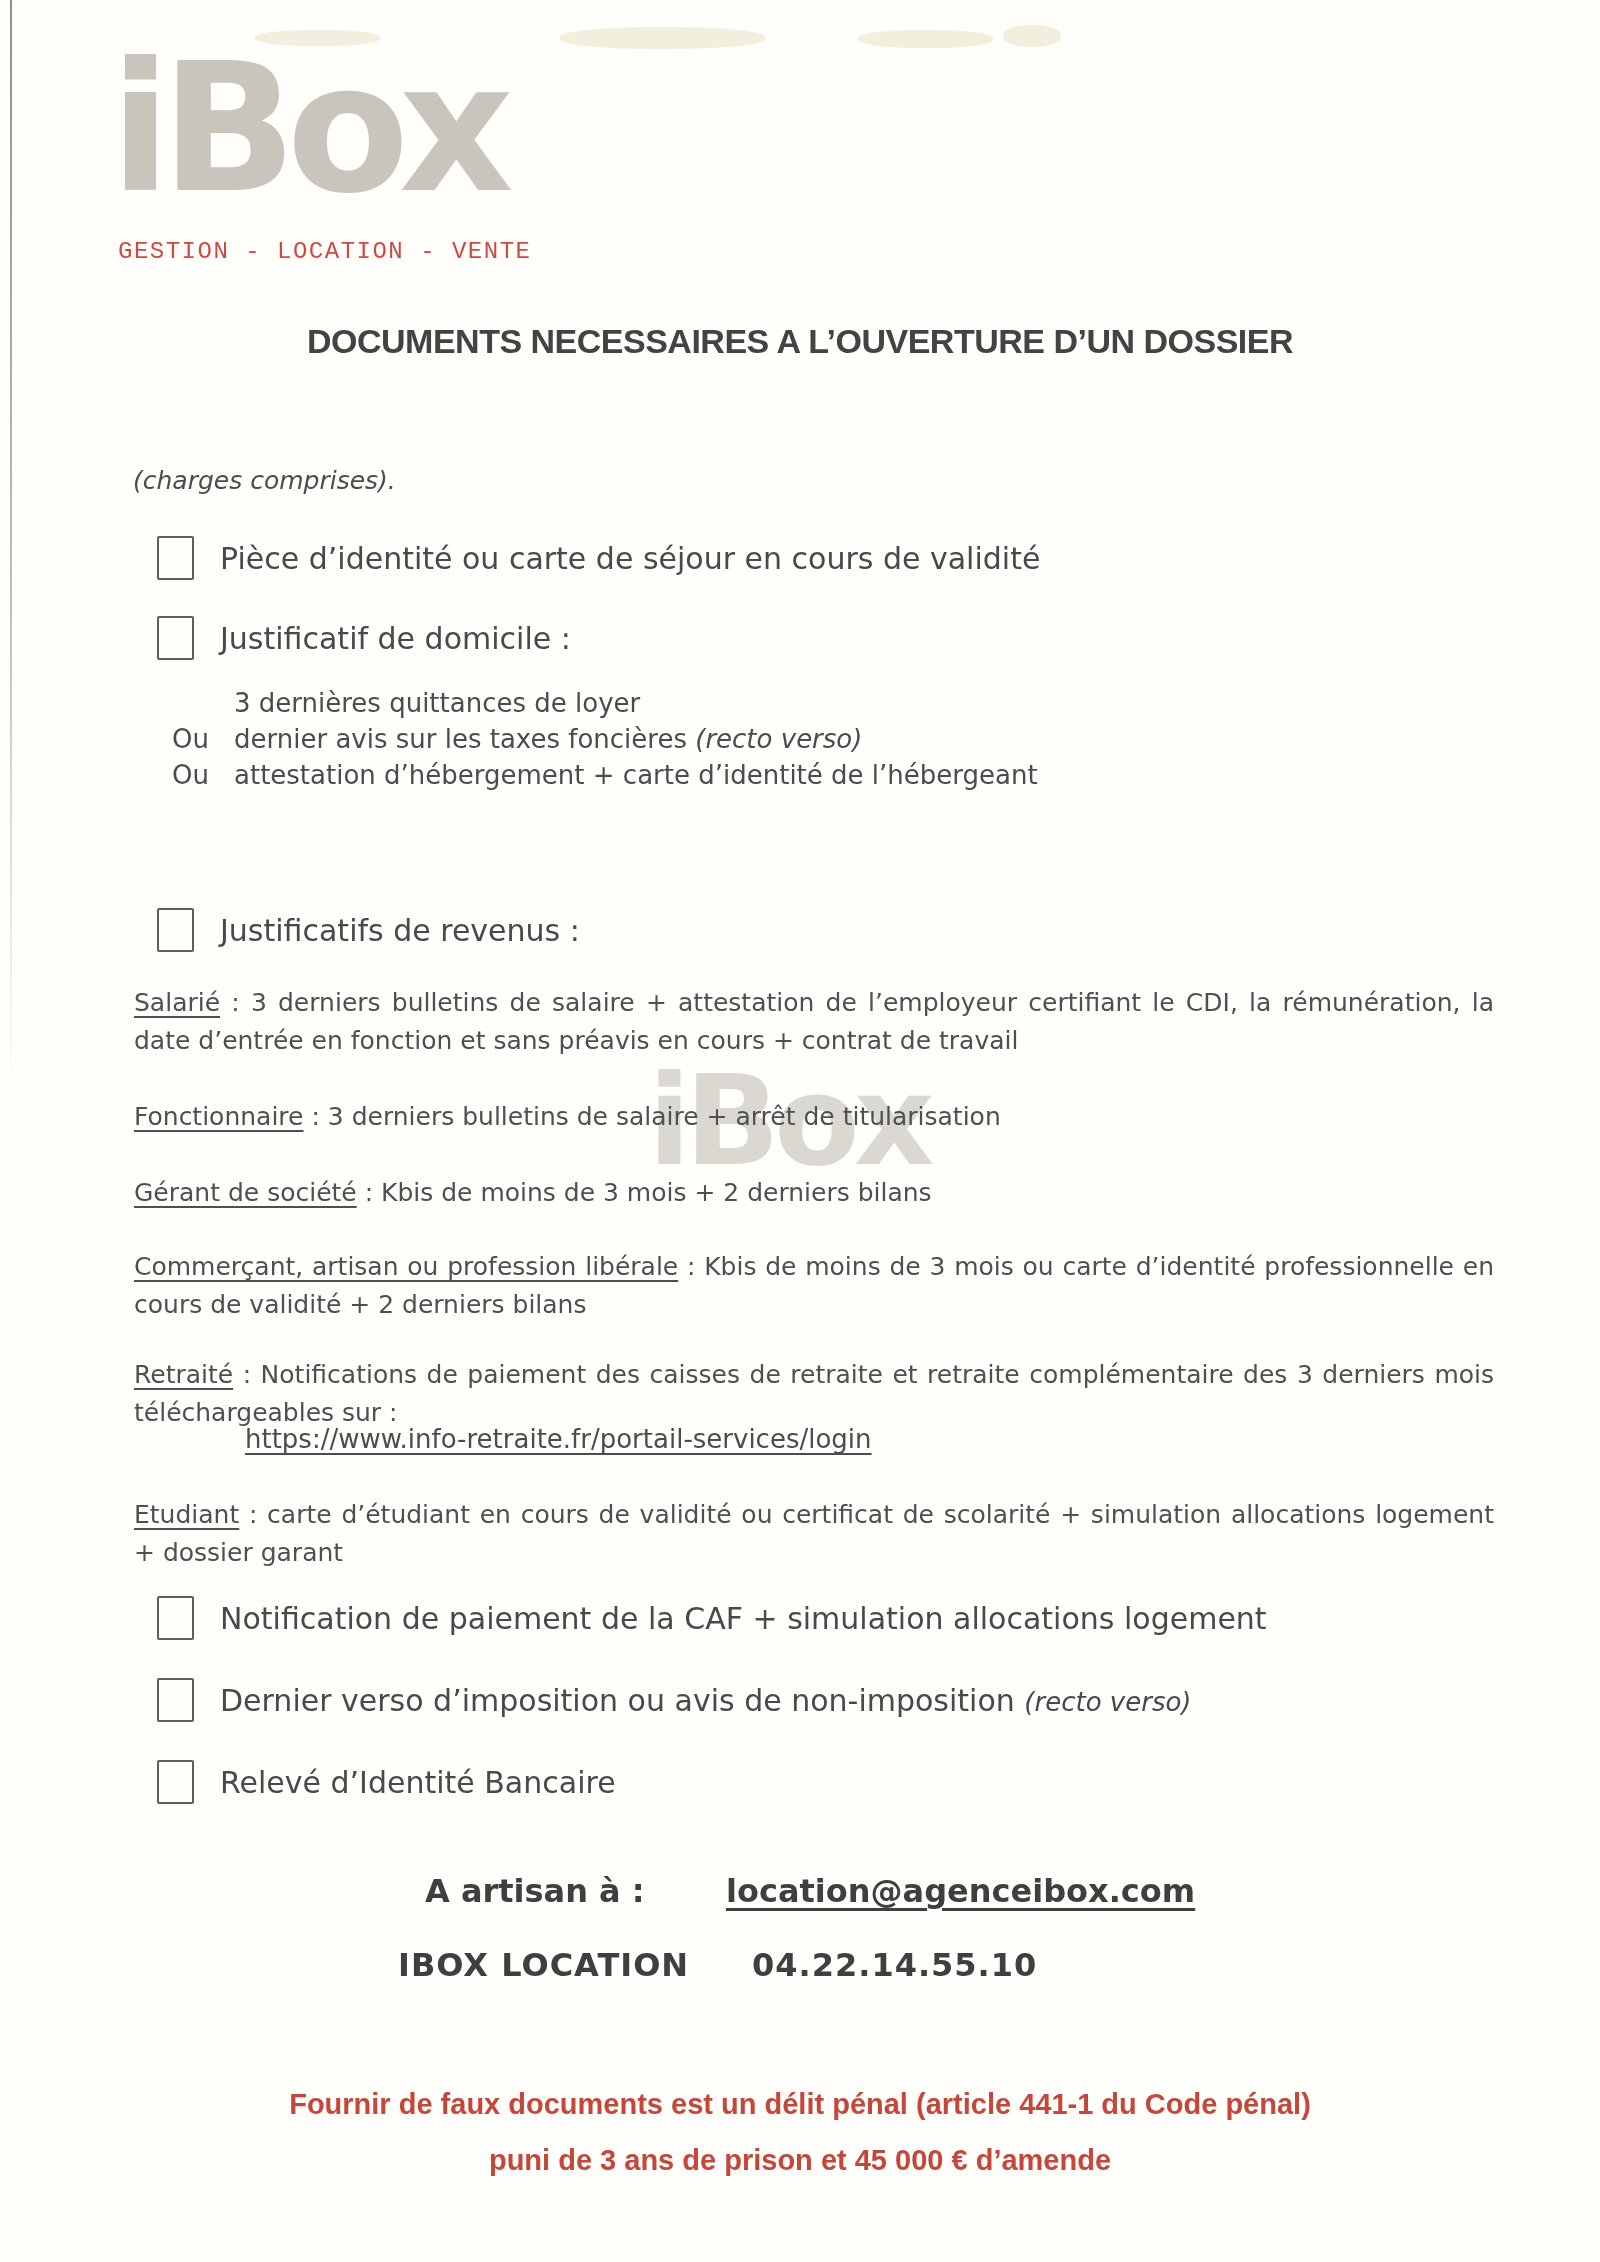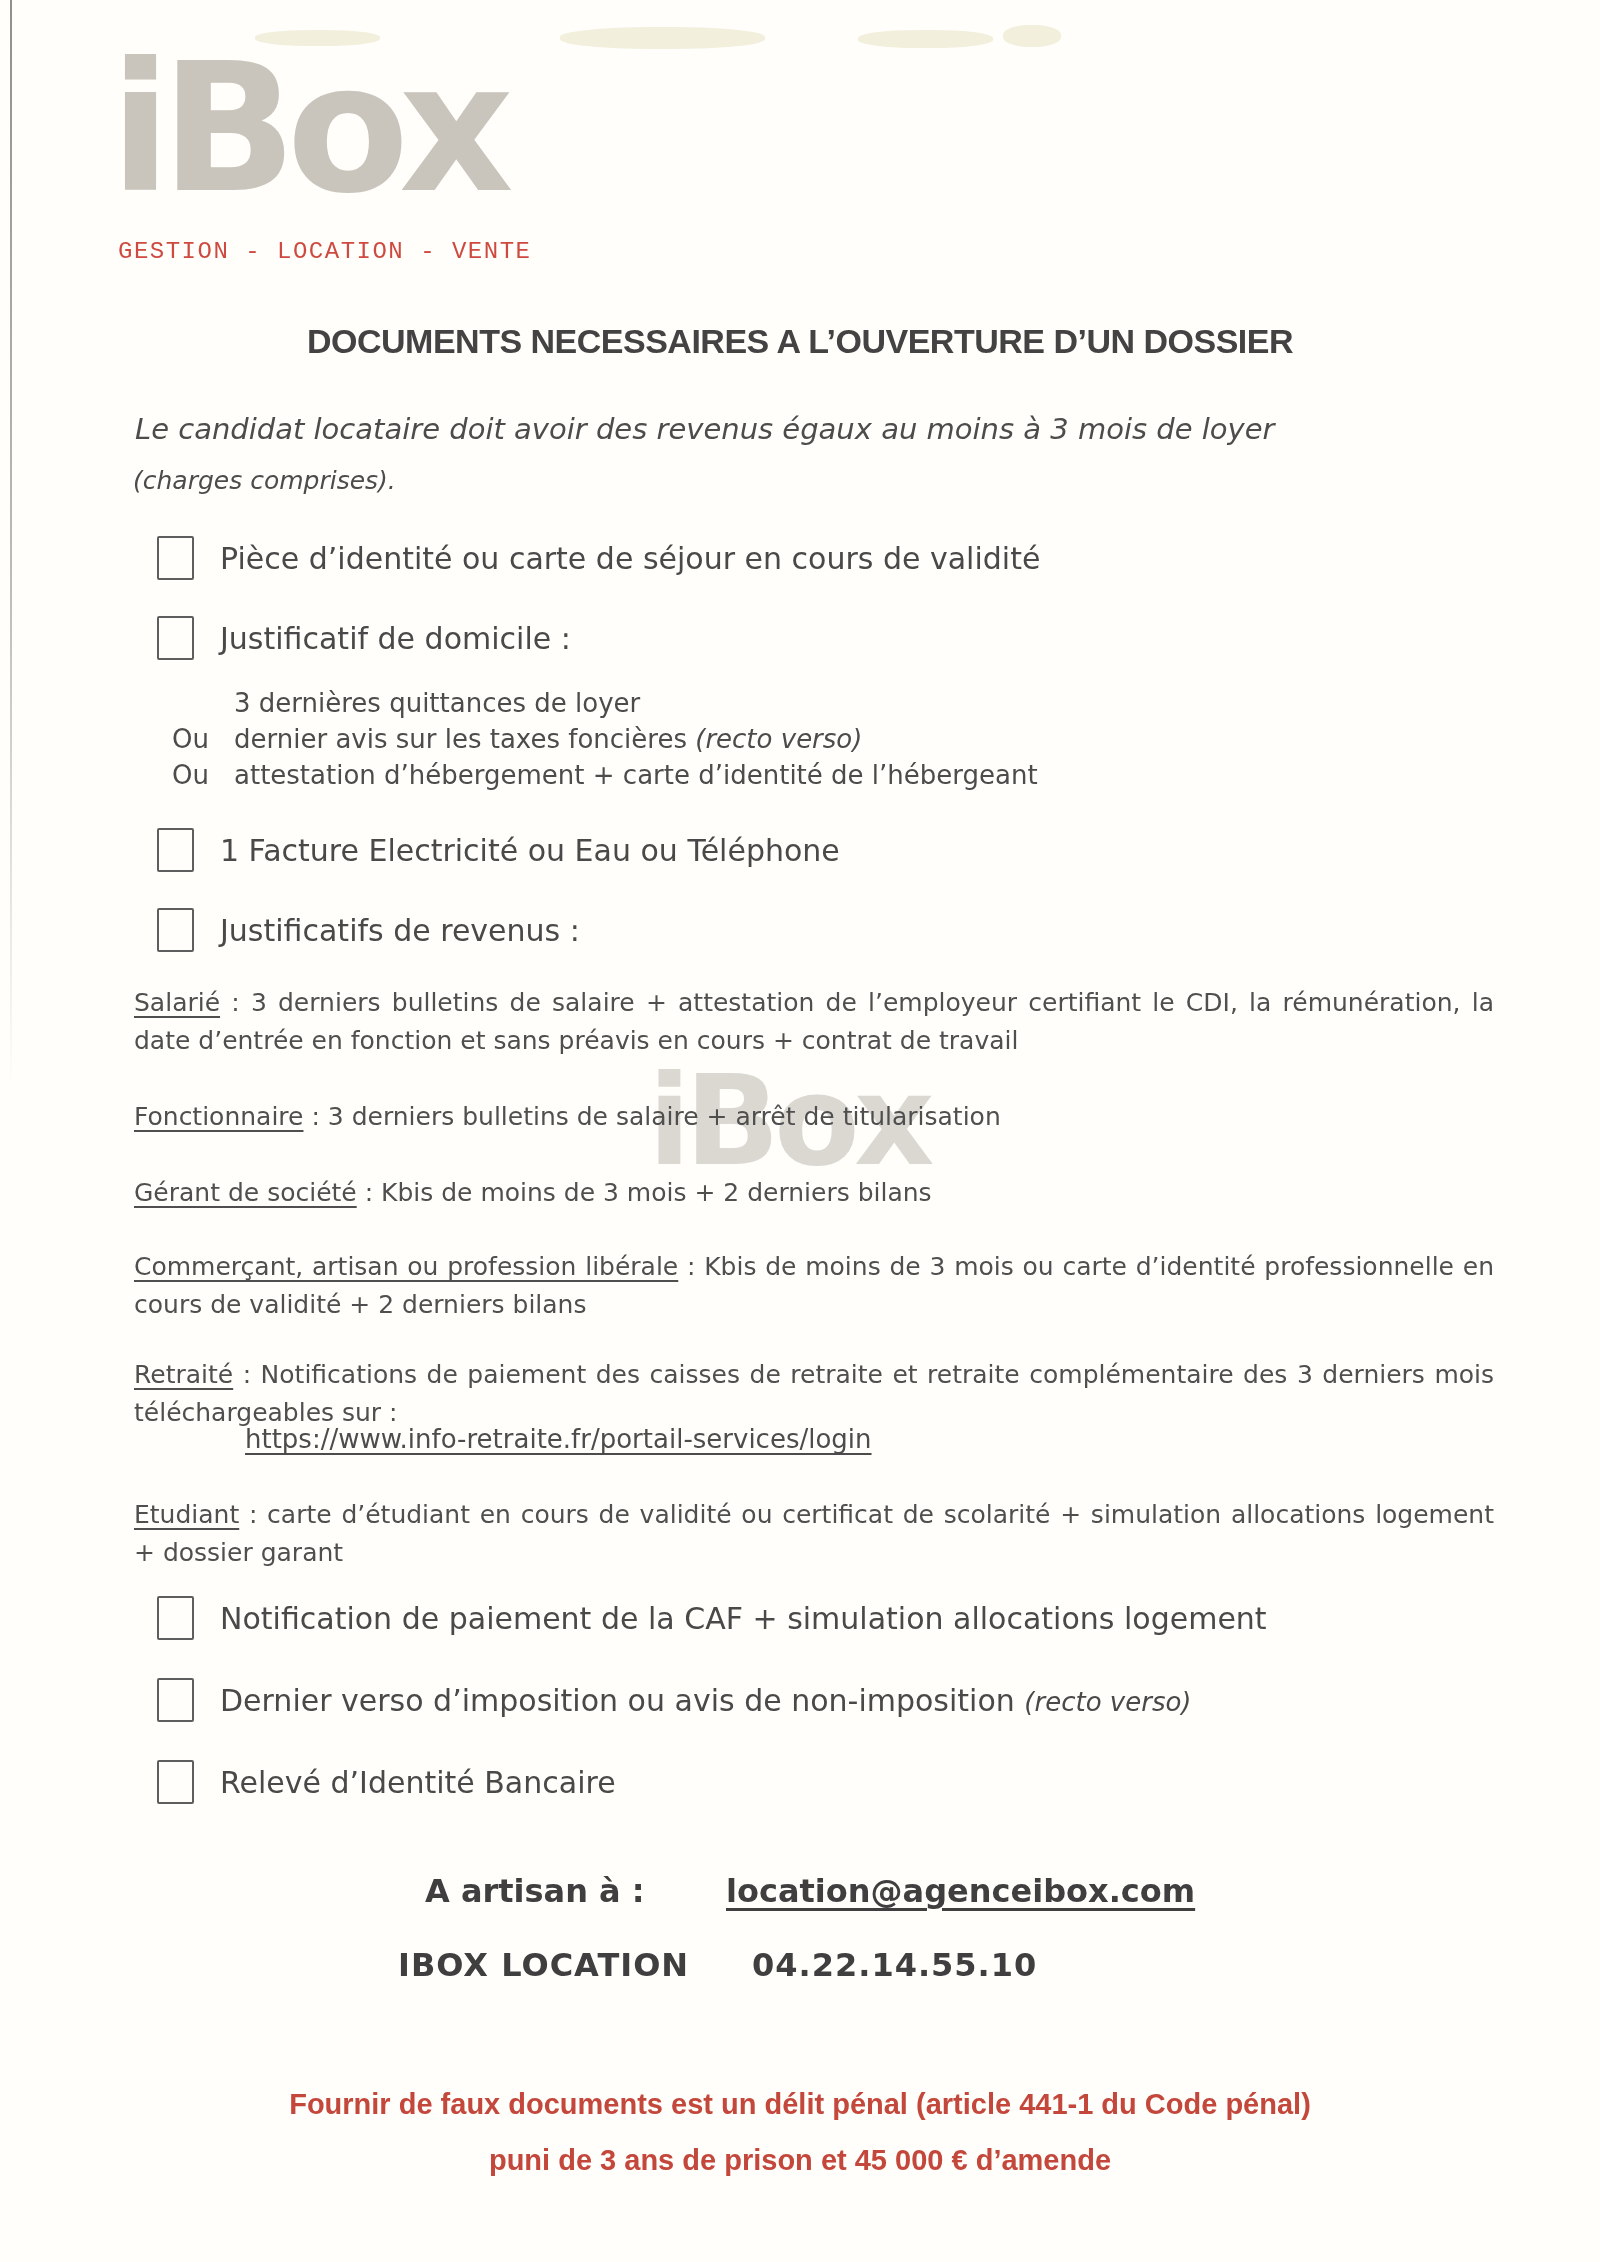--- a/index.html
+++ b/index.html
@@ -115,21 +115,20 @@
   <div class="smudge sm3"></div>
   <div class="smudge sm4"></div>
 
   <div class="watermark">iBox</div>
 
   <div class="logo">iBox</div>
   <div class="tagline">GESTION - LOCATION - VENTE</div>
 
   <div class="title">DOCUMENTS NECESSAIRES A L’OUVERTURE D’UN DOSSIER</div>
 
-  <div class="intro1">Le candidat locataire doit avoir des revenus égaux au moins à 3 mois de loyer</div>
   <div class="intro2">(charges comprises).</div>
 
   <div class="cb-row" style="top:536px">
     <span class="cb"></span>
     <span class="cb-label">Pièce d’identité ou carte de séjour en cours de validité</span>
   </div>
   <div class="cb-row" style="top:616px">
     <span class="cb"></span>
     <span class="cb-label">Justificatif de domicile :</span>
   </div>
@@ -137,24 +136,20 @@
   <div class="sub-row" style="top:688px">
     <span class="sub-prefix"></span><span>3 dernières quittances de loyer</span><i></i>
   </div>
   <div class="sub-row" style="top:760px">
     <span class="sub-prefix">Ou</span><span>attestation d’hébergement + carte d’identité de l’hébergeant</span><i></i>
   </div>
   <div class="sub-row" style="top:724px">
     <span class="sub-prefix">Ou</span><span>dernier avis sur les taxes foncières </span><i>(recto verso)</i>
   </div>
 
-  <div class="cb-row" style="top:828px">
-    <span class="cb"></span>
-    <span class="cb-label">1 Facture Electricité ou Eau ou Téléphone</span>
-  </div>
   <div class="cb-row" style="top:908px">
     <span class="cb"></span>
     <span class="cb-label">Justificatifs de revenus :</span>
   </div>
 
   <p class="para" style="top:984px">
     <span class="term">Salarié</span><span> : 3 derniers bulletins de salaire + attestation de l’employeur certifiant le CDI, la rémunération, la date d’entrée en fonction et sans préavis en cours + contrat de travail</span>
   </p>
   <p class="para" style="top:1098px">
     <span class="term">Fonctionnaire</span><span> : 3 derniers bulletins de salaire + arrêt de titularisation</span>

